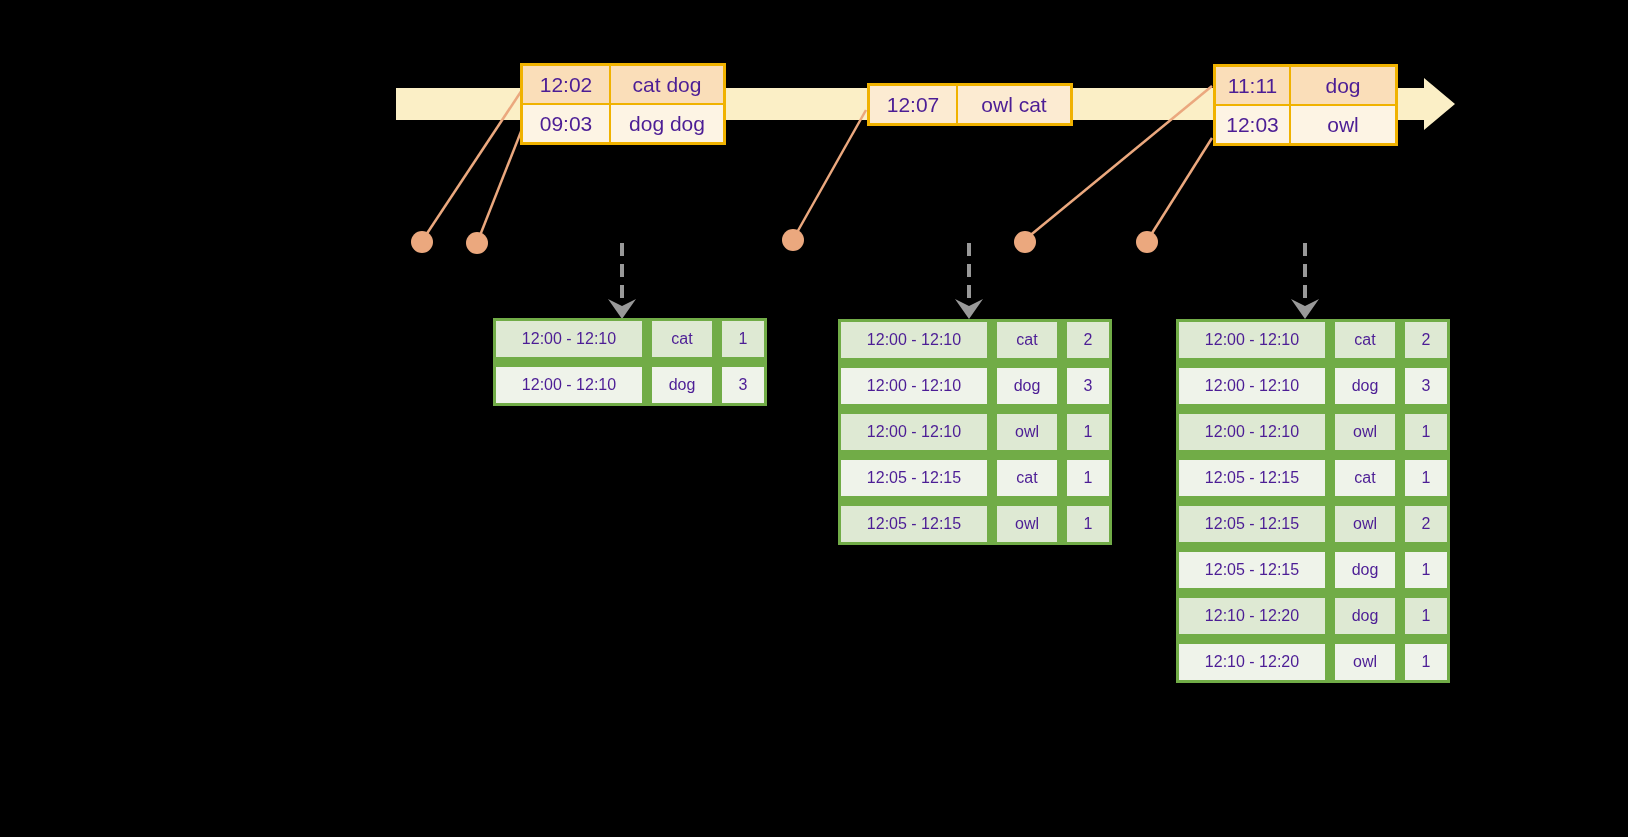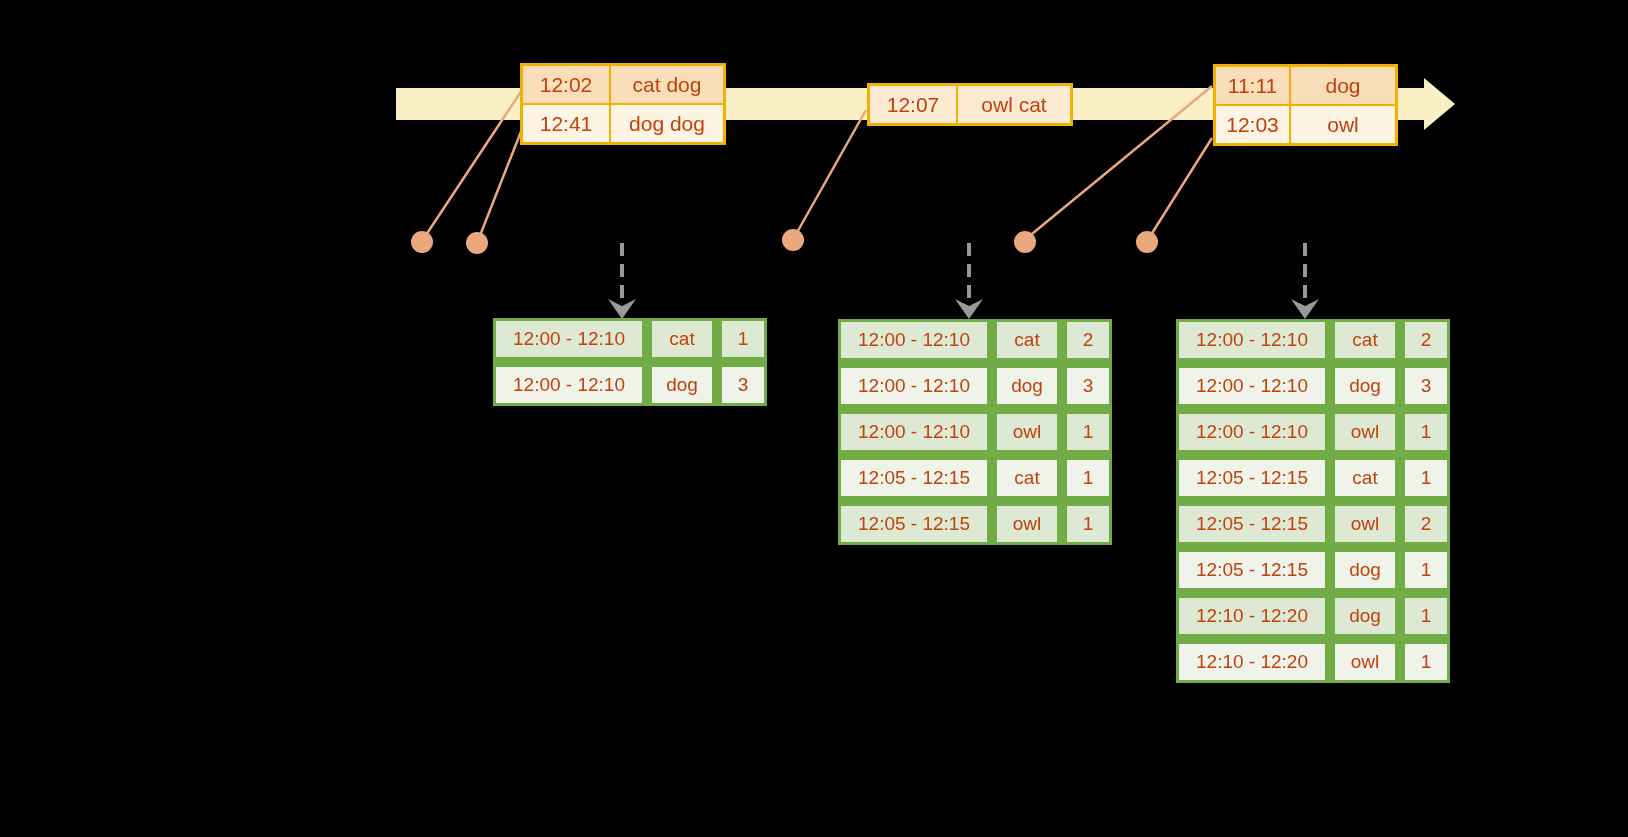--- a/index.html
+++ b/index.html
@@ -1,39 +1,39 @@
 <!DOCTYPE html>
 <html><head>
 <meta charset="utf-8">
 <style>
   html,body{margin:0;padding:0;background:#000;}
   .canvas{
     position:relative;width:1628px;height:837px;background:#000;overflow:hidden;
-    font-family:"Liberation Sans", sans-serif;color:#c2410c;
+    font-family:"Liberation Sans", sans-serif;color:#4c1d95;
   }
   
   .band{position:absolute;left:396px;top:88px;width:1028px;height:32px;background:#fbefc6;}
   .band-arrow{
     position:absolute;left:1424px;top:78px;width:0;height:0;
     border-left:31px solid #fbefc6;border-top:26px solid transparent;border-bottom:26px solid transparent;
   }
   
   .overlay{position:absolute;left:0;top:0;width:1628px;height:837px;pointer-events:none;}
   
   .etable{
     position:absolute;display:grid;background:#f0b200;padding:3px;grid-gap:2px;
     grid-template-columns:86px 112px;grid-auto-rows:37px;
     font-size:21px;
   }
   .etable.narrow{grid-template-columns:73px 104px;}
   
   .gtable{
     position:absolute;display:grid;background:#71ac47;padding:3px;grid-gap:2px;
     grid-template-columns:146px 60px 42px;grid-auto-rows:36px;
-    font-size:19px;
+    font-size:16px;
     gap:10px;
   }
   .cell{display:flex;align-items:center;justify-content:center;white-space:nowrap;}
   .cell.peach{background:#fadeb9;}
   .cell.peach-light{background:#fcebd2;}
   .cell.cream{background:#fdf4e4;}
   .cell.gdark{background:#dee9d3;}
   .cell.glight{background:#eff3ea;}
 </style>
 </head>
@@ -67,21 +67,21 @@
     <g fill="#999999">
       <polygon points="608,299 622,306 636,299 622,319"></polygon>
       <polygon points="955,299 969,306 983,299 969,319"></polygon>
       <polygon points="1291,299 1305,306 1319,299 1305,319"></polygon>
     </g>
   </svg>
 
   <div class="etable" style="left:520px;top:63px">
       <div class="cell peach">12:02</div>
       <div class="cell peach">cat dog</div>
-      <div class="cell cream">12:41</div>
+      <div class="cell cream">09:03</div>
       <div class="cell cream">dog dog</div>
     </div>
 
   <div class="etable" style="left:867px;top:83px">
       <div class="cell peach-light">12:07</div>
       <div class="cell peach-light">owl cat</div>
     </div>
 
   <div class="etable narrow" style="left:1213px;top:64px">
       <div class="cell peach">11:11</div>

